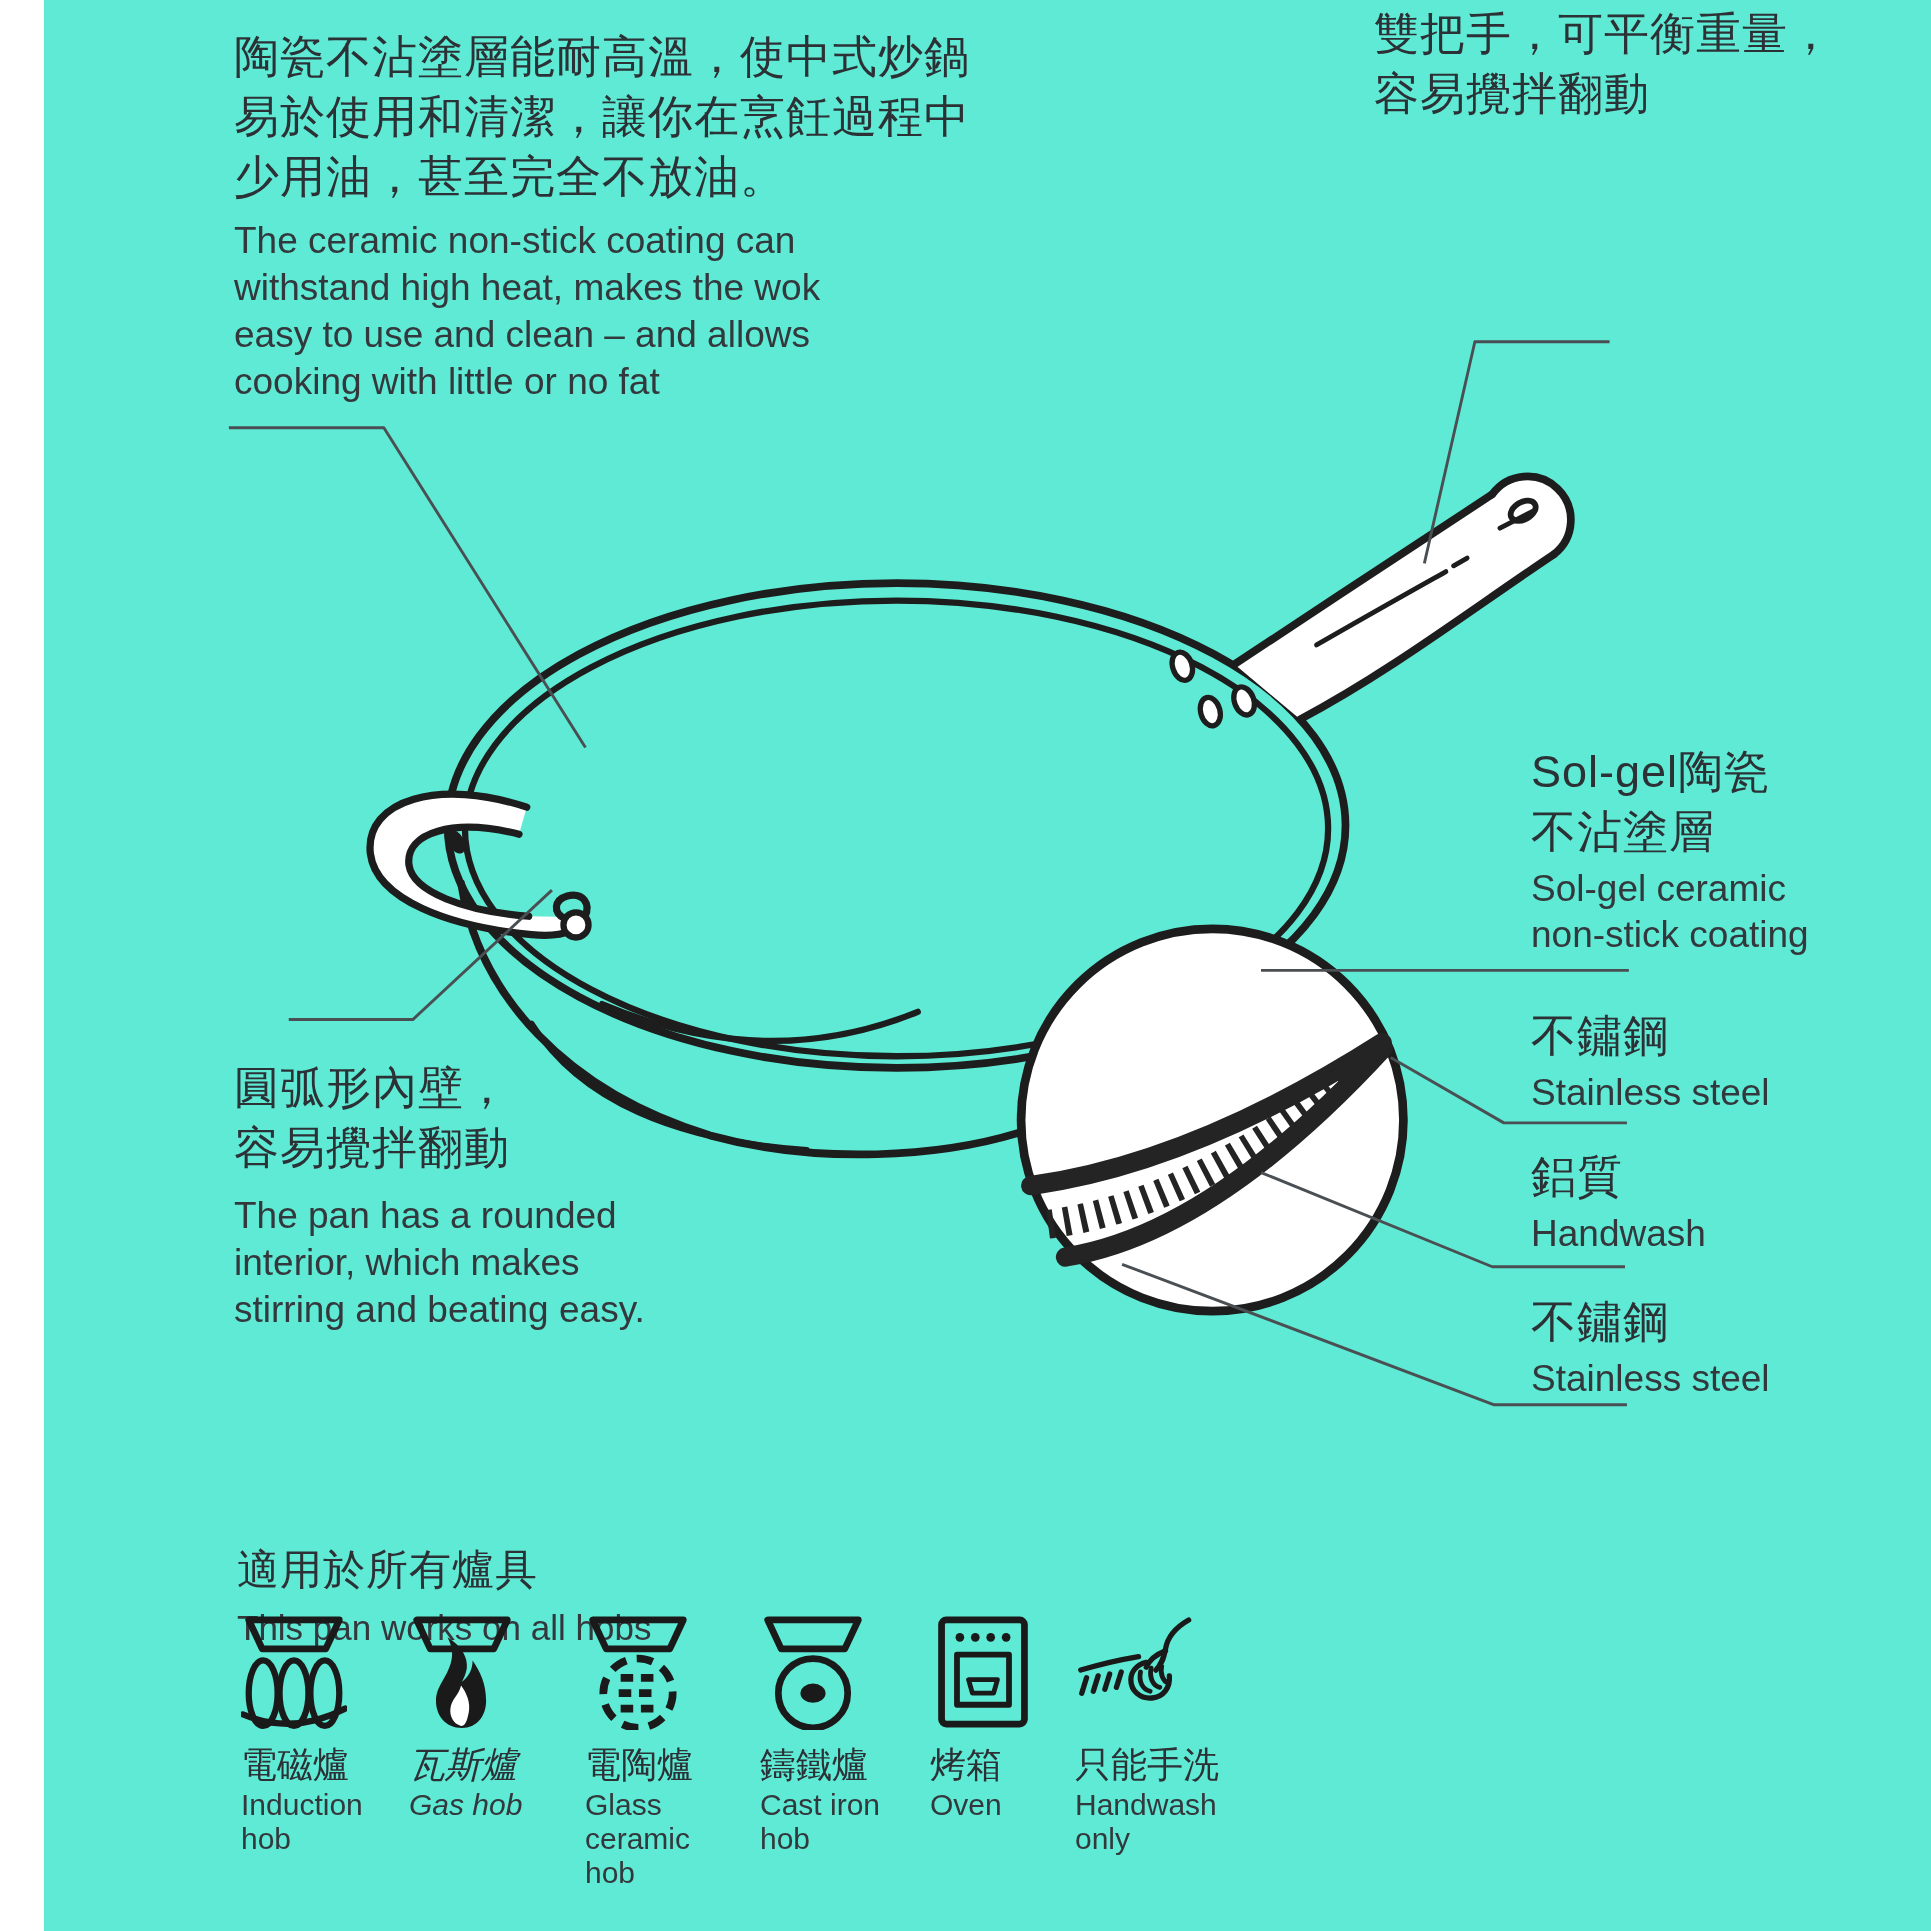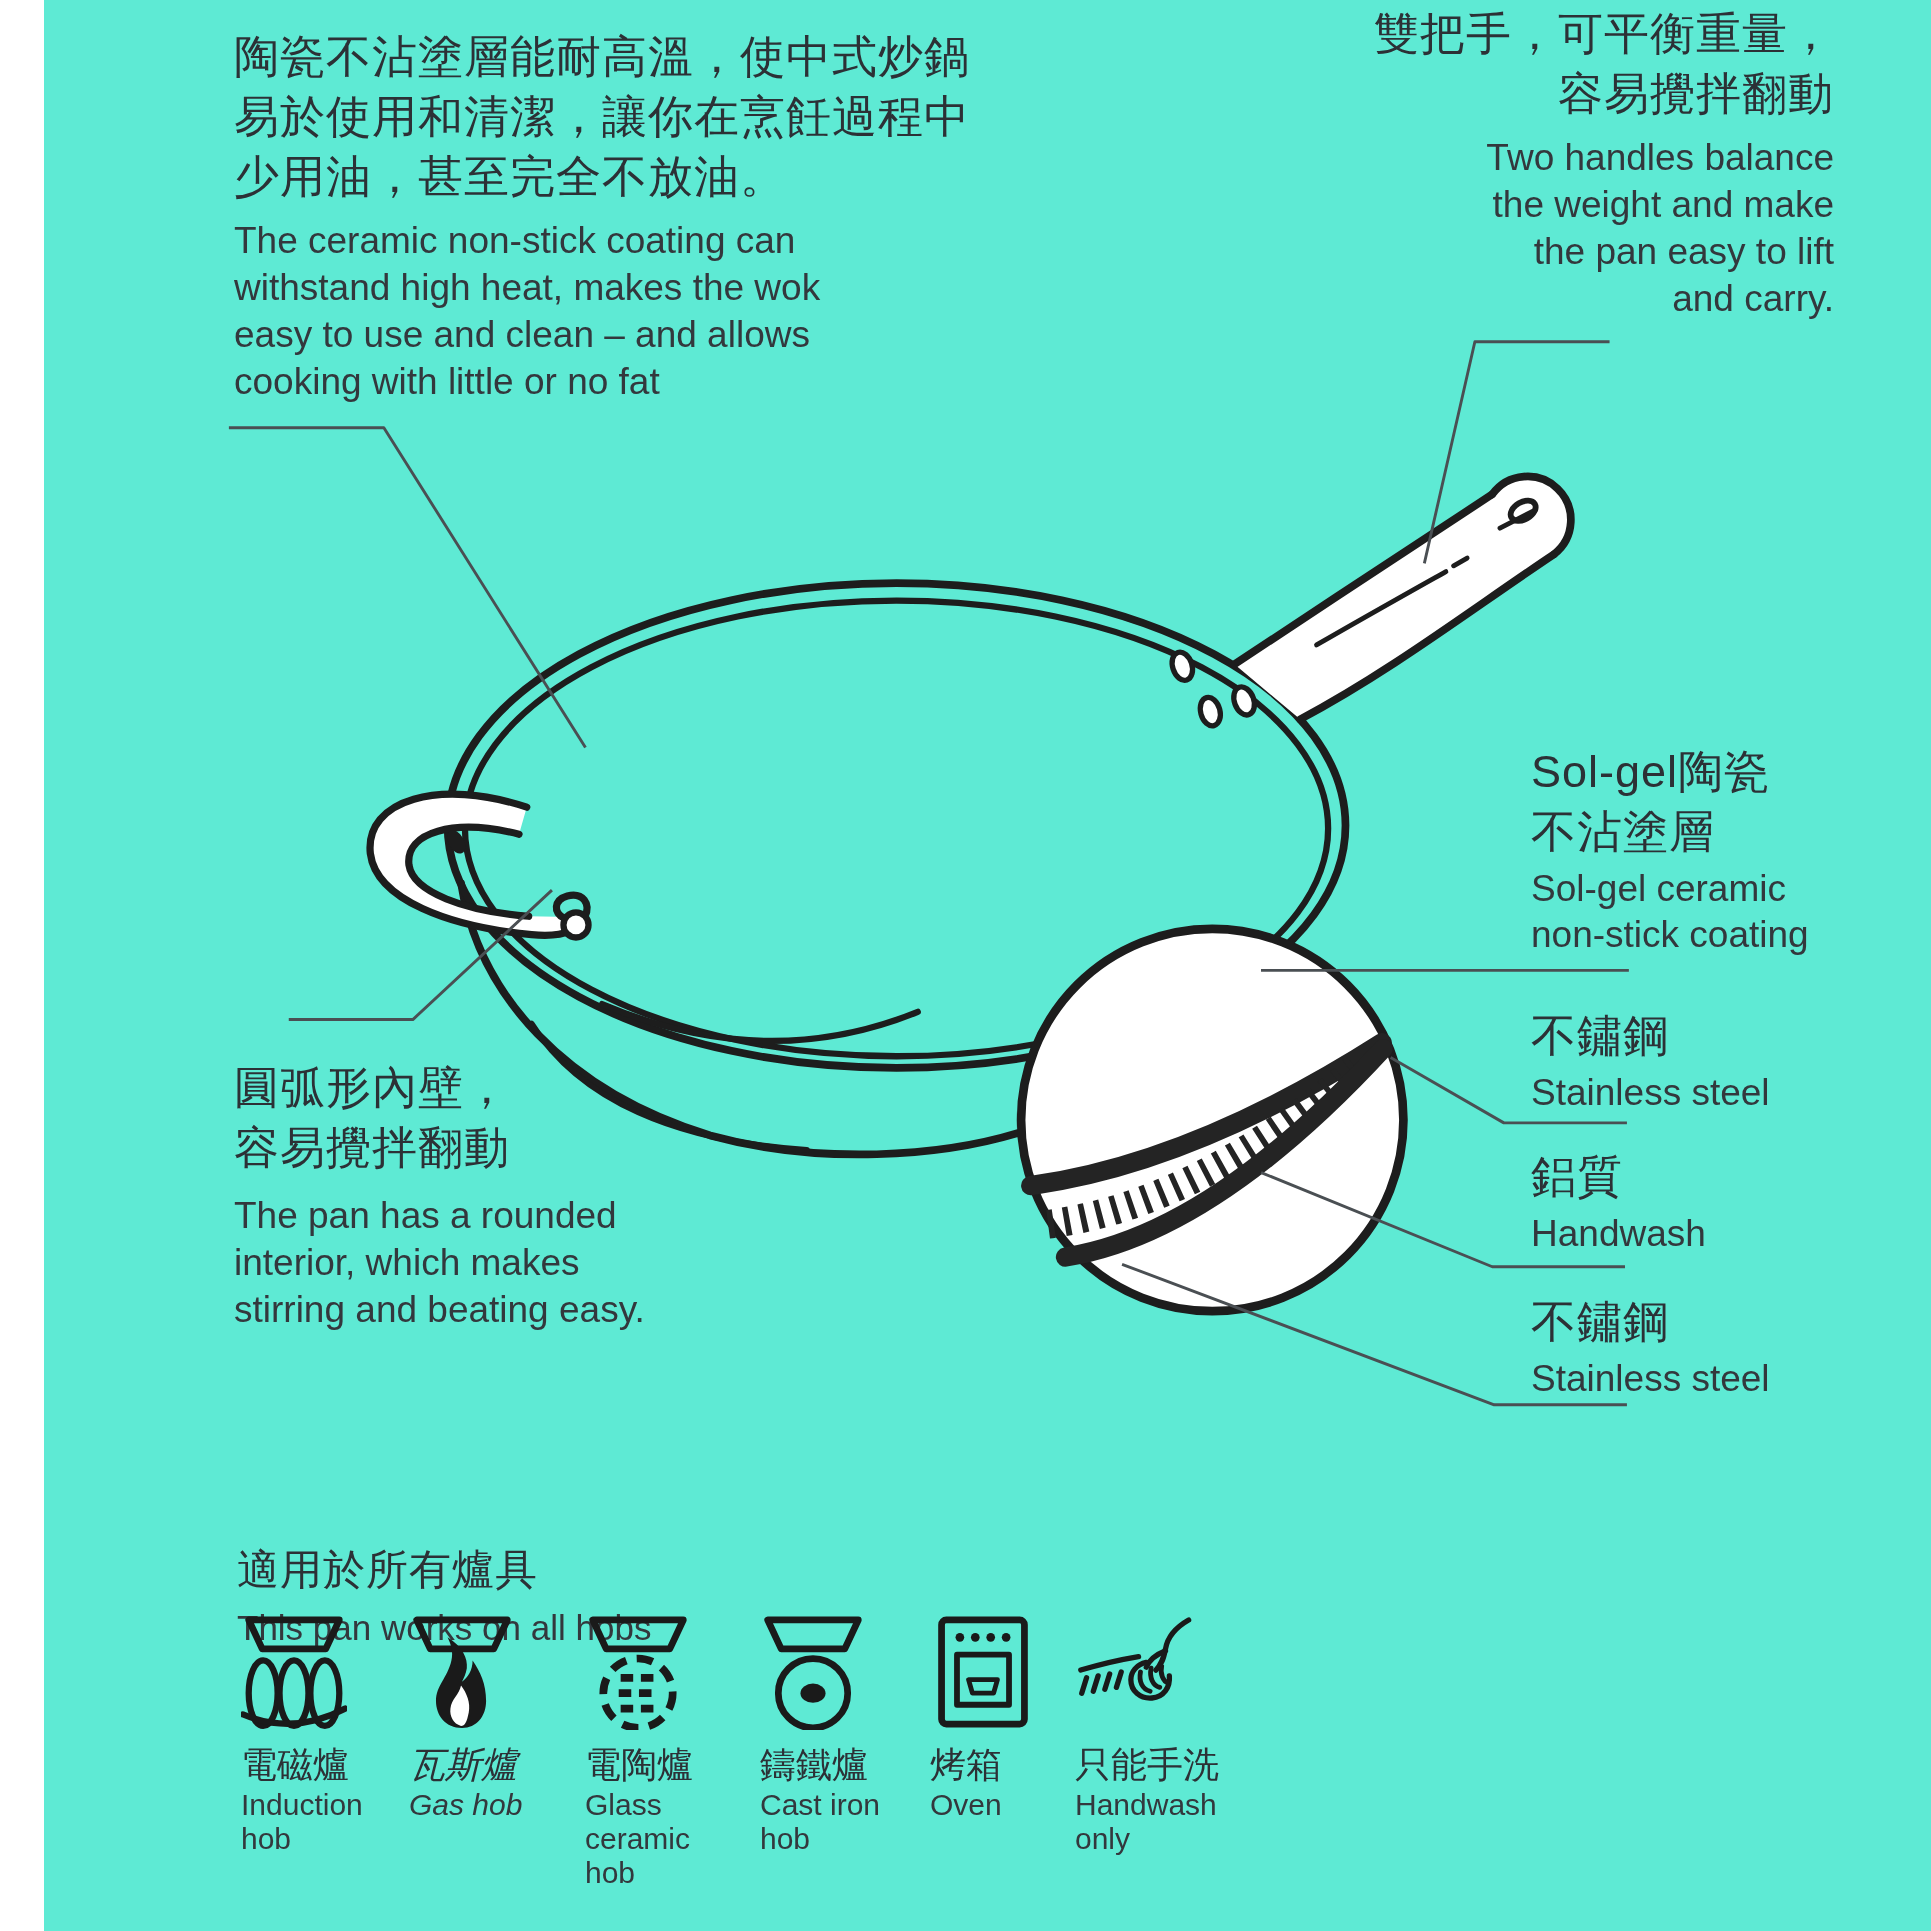--- a/index.html
+++ b/index.html
@@ -82,29 +82,23 @@
     <div class="zh">易於使用和清潔，讓你在烹飪過程中</div>
     <div class="zh">少用油，甚至完全不放油。</div>
     <div class="en-wrap">
       <div class="en">The ceramic non-stick coating can</div>
       <div class="en">withstand high heat, makes the wok</div>
       <div class="en">easy to use and clean – and allows</div>
       <div class="en">cooking with little or no fat</div>
     </div>
   </div>
 
-  <div class="abs block" style="left:1330px;top:3.9px;text-align:right;">
+  <div class="abs block" style="left:1330px;top:3.9px;">
     <div class="zh">雙把手，可平衡重量，</div>
     <div class="zh">容易攪拌翻動</div>
-    <div class="en-wrap">
-      <div class="en">Two handles balance</div>
-      <div class="en">the weight and make</div>
-      <div class="en">the pan easy to lift</div>
-      <div class="en">and carry.</div>
-    </div>
   </div>
 
   <div class="abs block" style="left:190px;top:1058px;">
     <div class="zh">圓弧形內壁，</div>
     <div class="zh">容易攪拌翻動</div>
     <div class="en-wrap" style="margin-top:13.5px;">
       <div class="en">The pan has a rounded</div>
       <div class="en">interior, which makes</div>
       <div class="en">stirring and beating easy.</div>
     </div>

